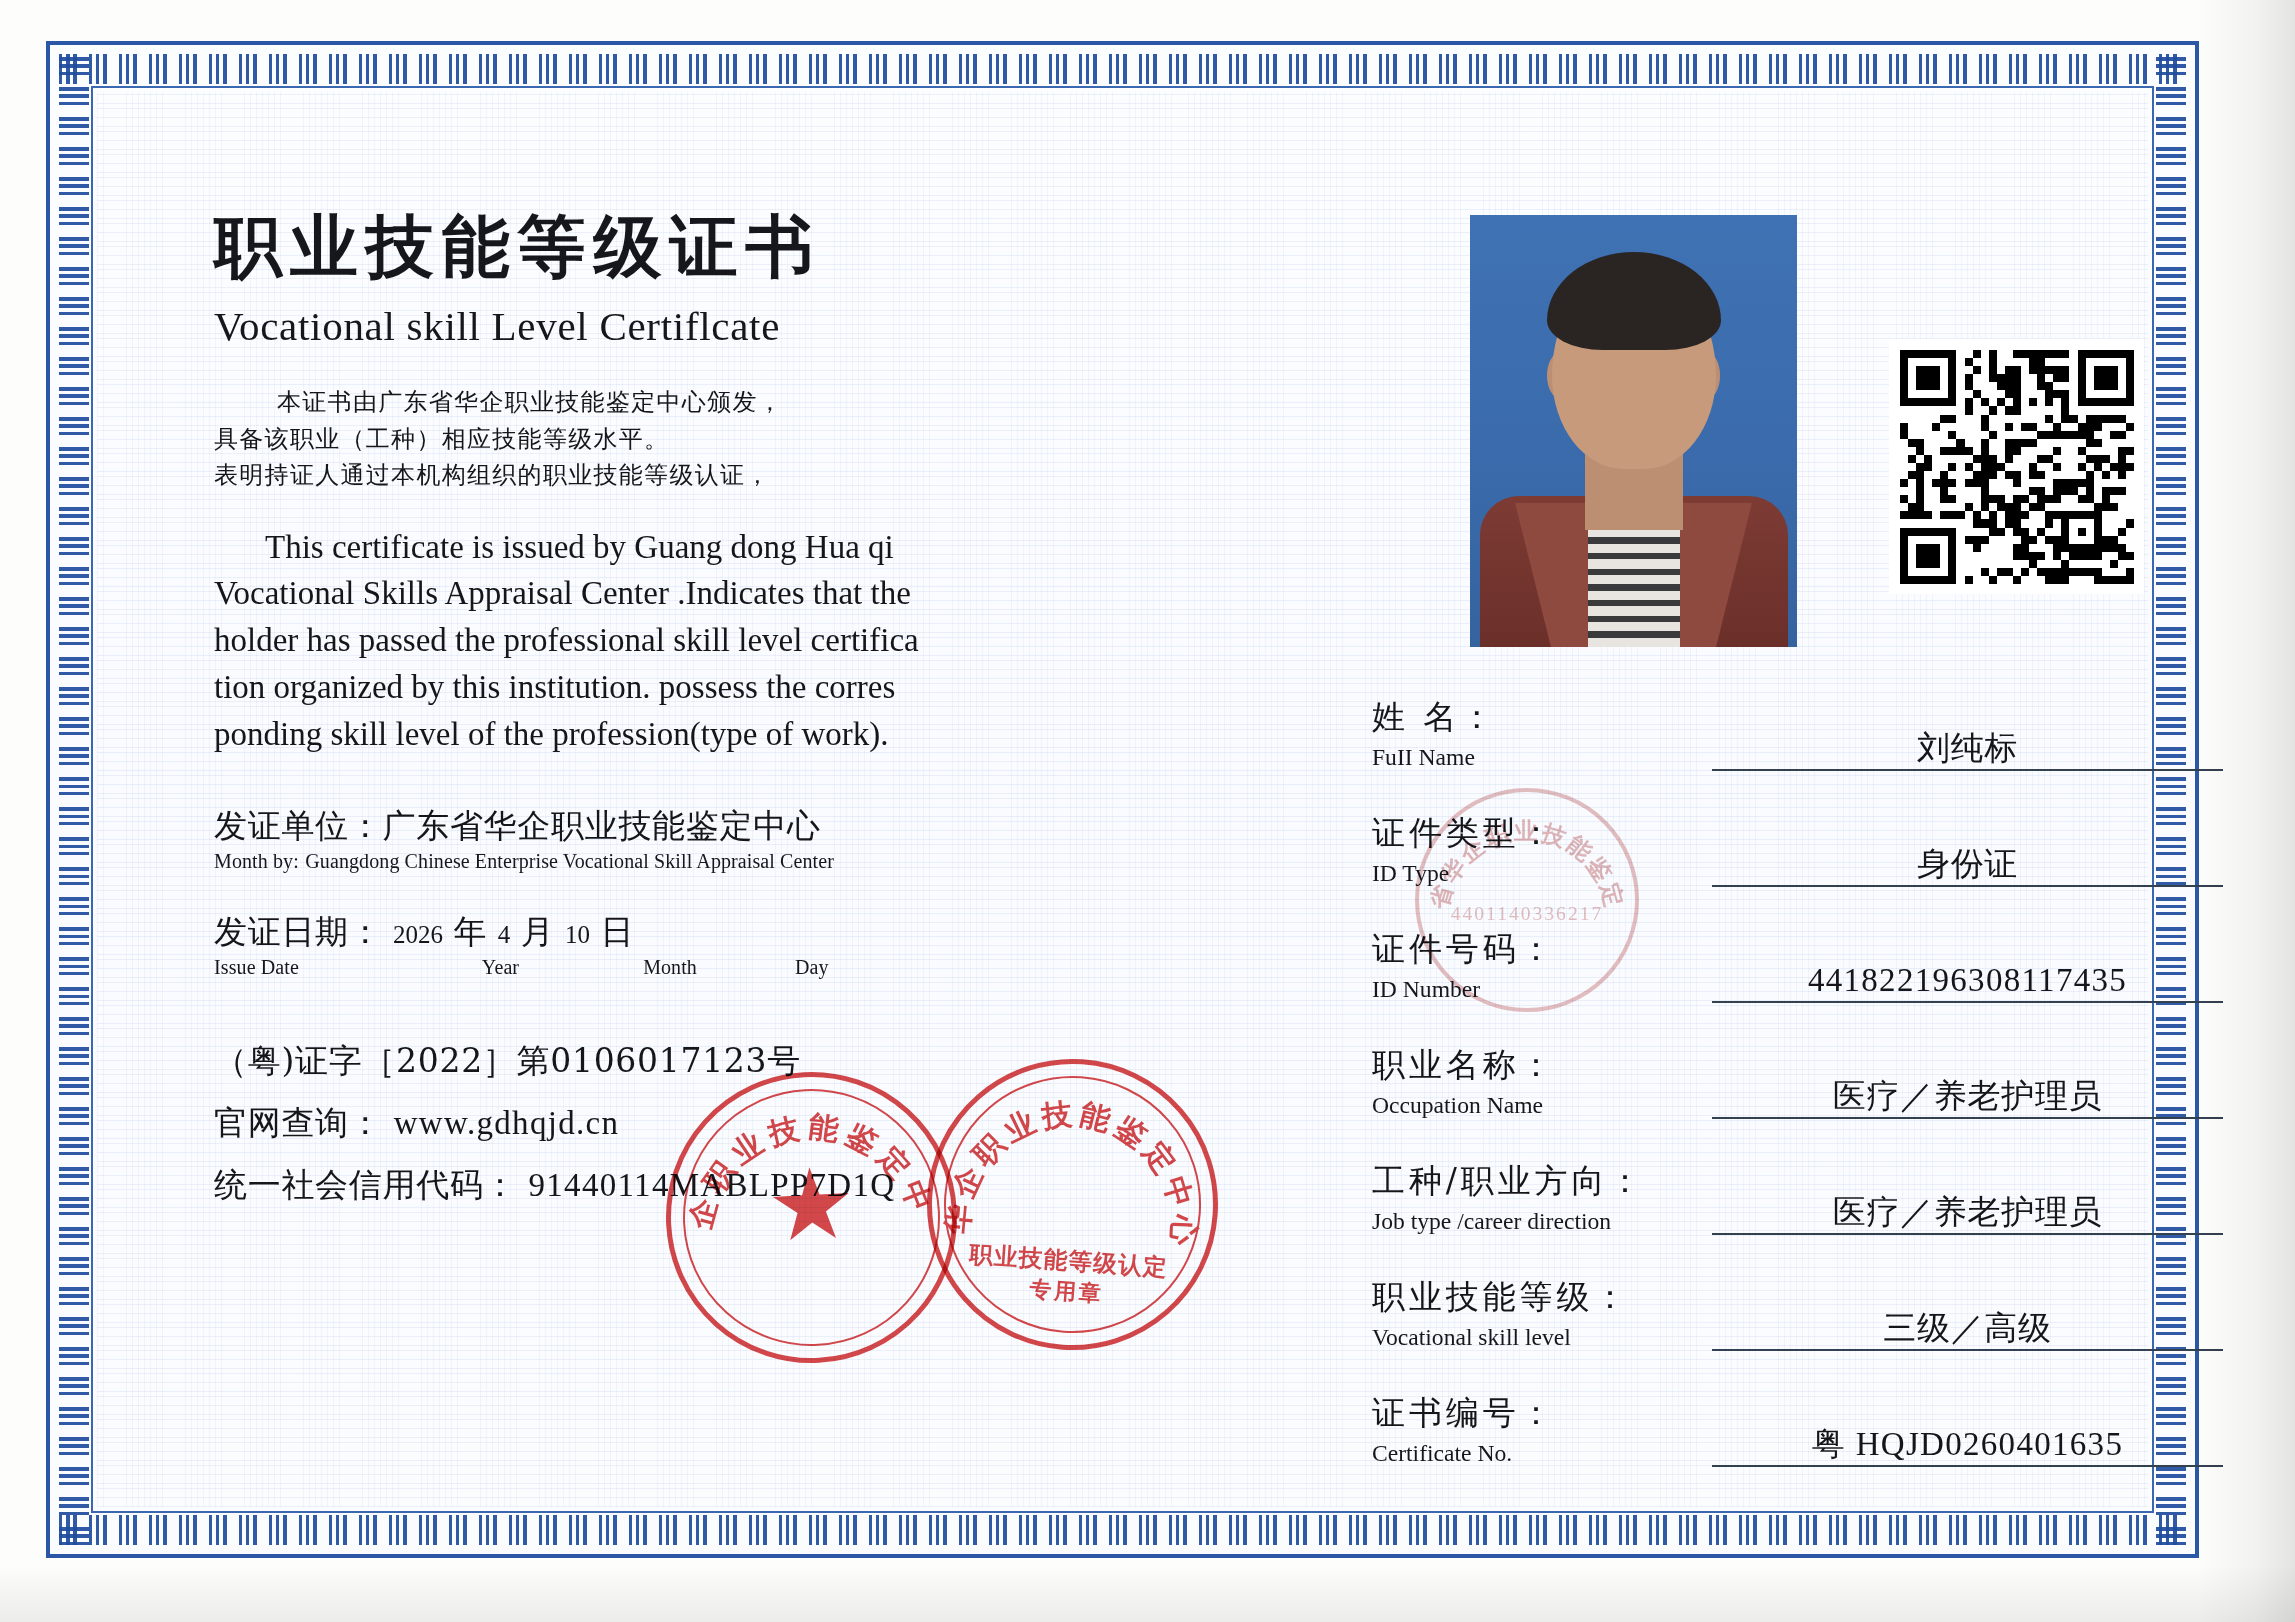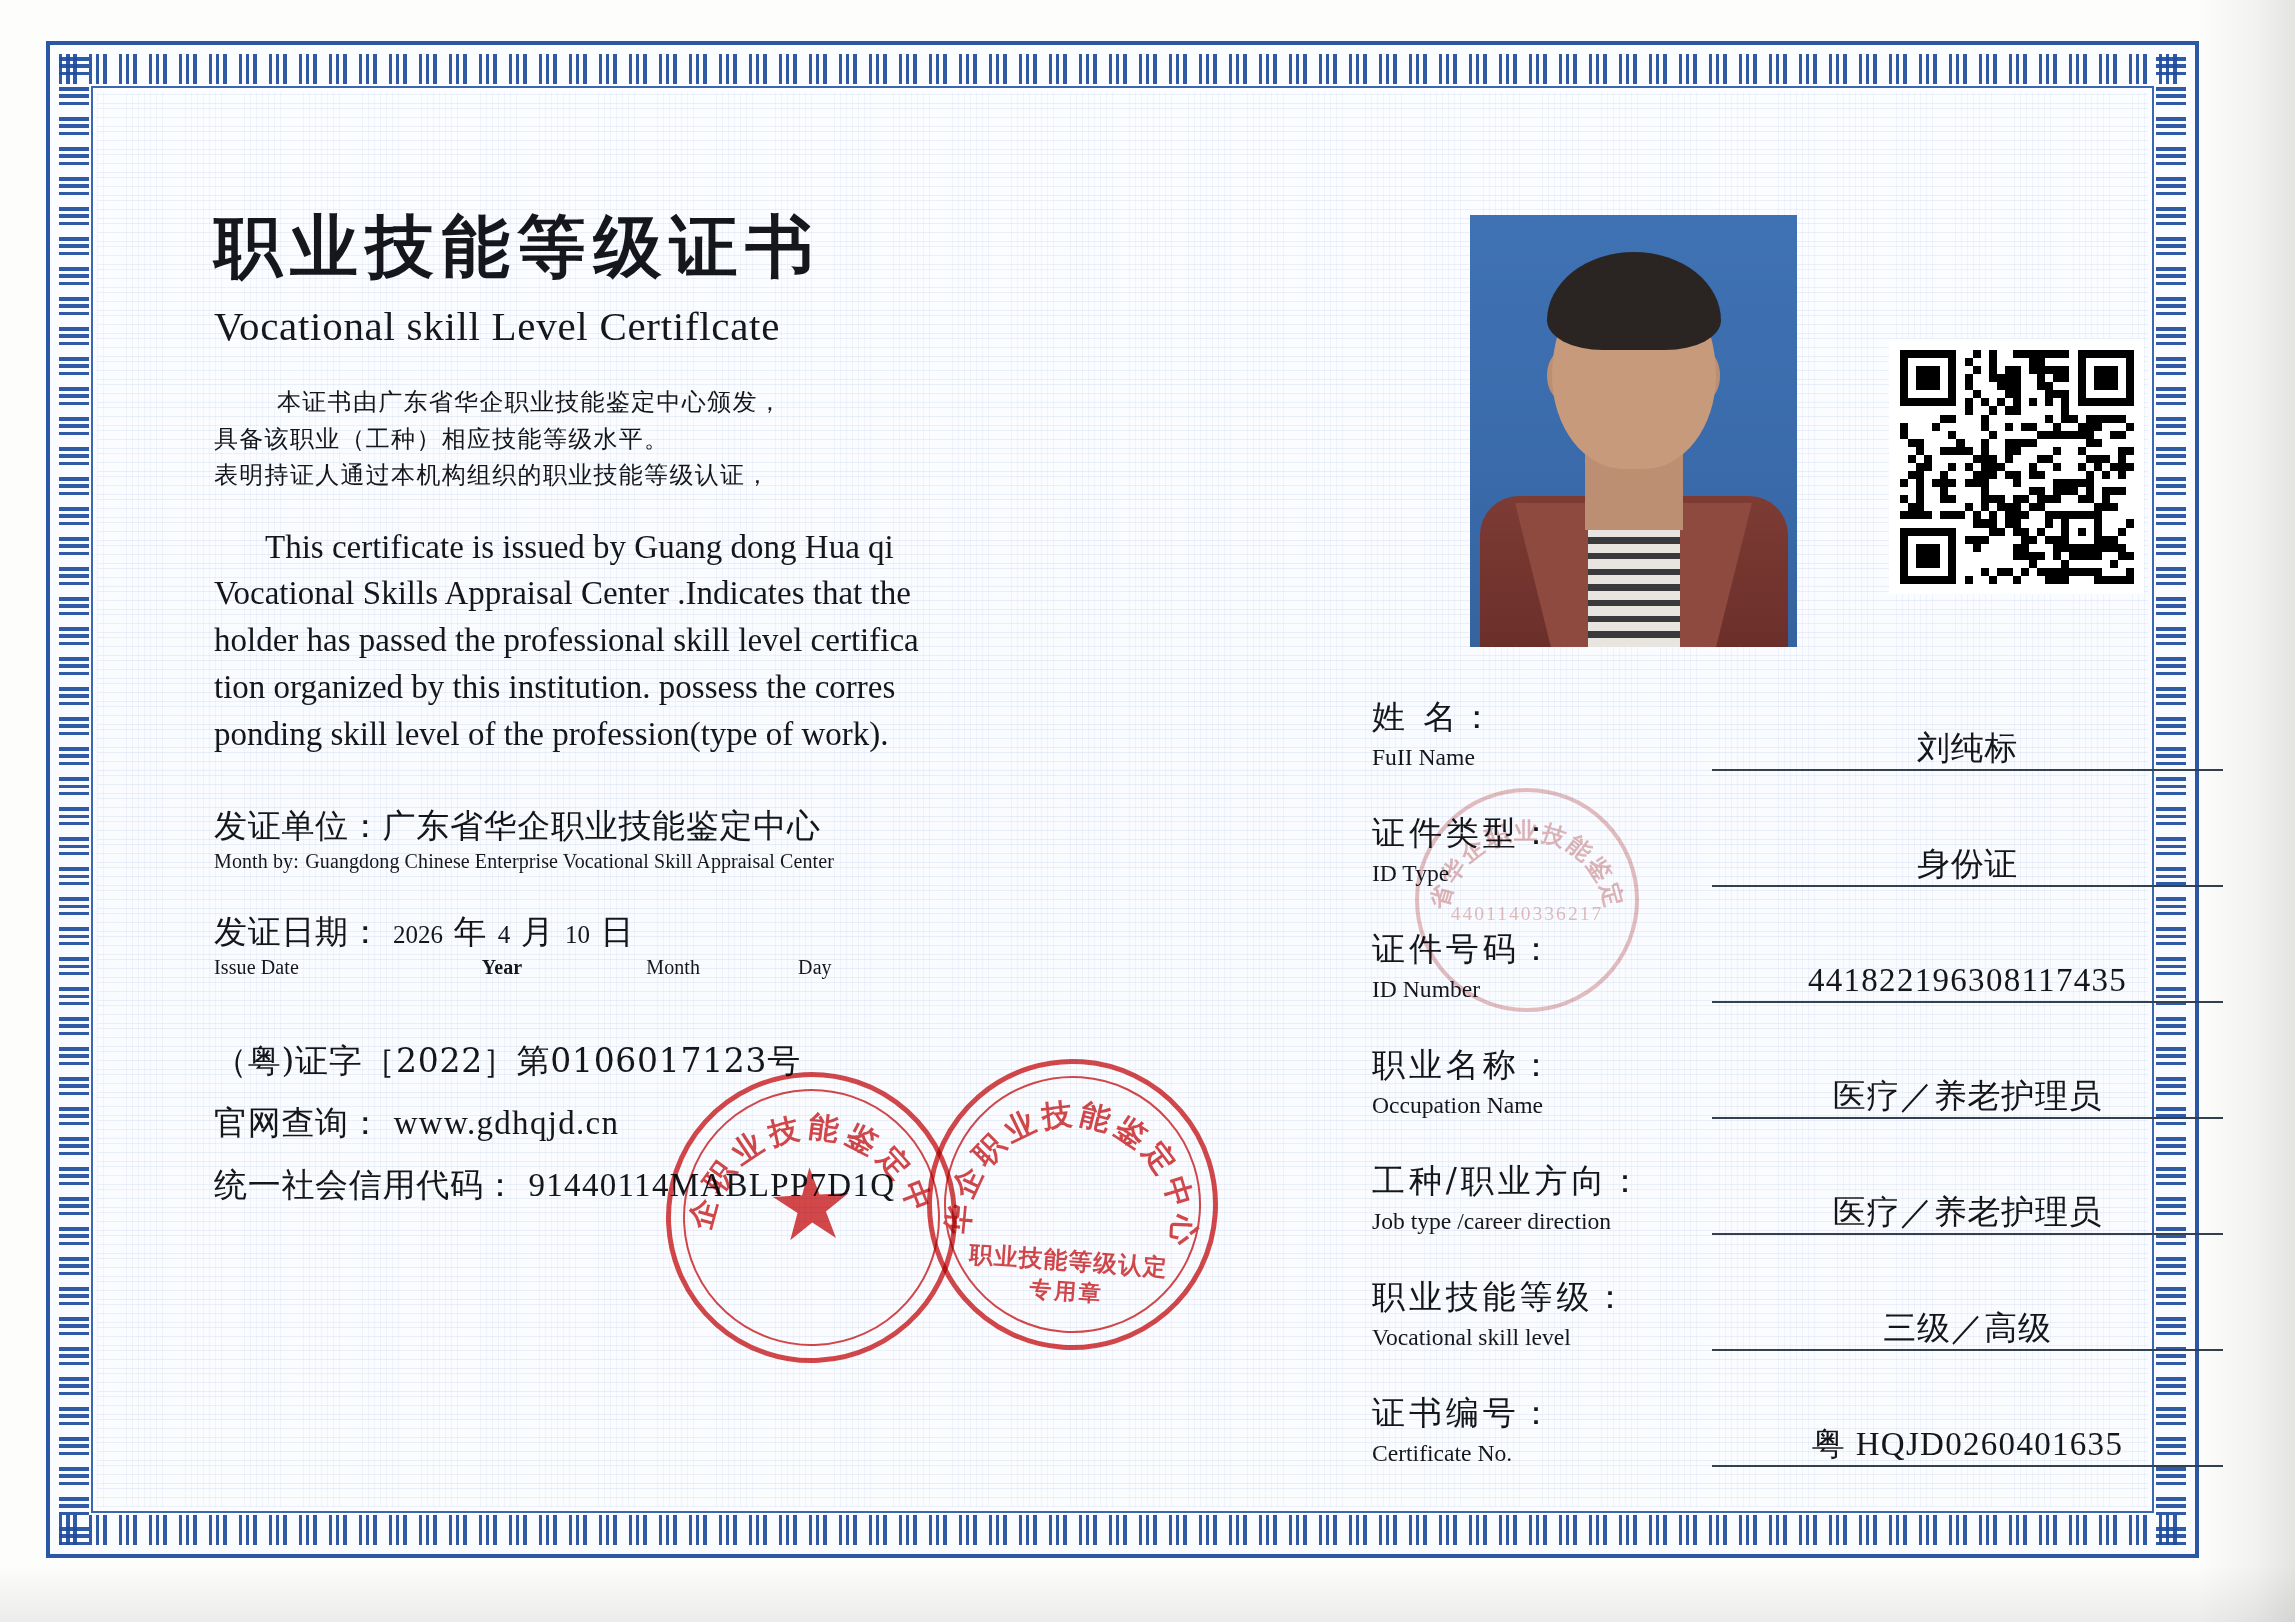--- a/index.html
+++ b/index.html
@@ -438,21 +438,21 @@
               <span class="kv-zh">发证日期：</span>
               <span class="date-val">2026</span>
               <span class="kv-zh">年</span>
               <span class="date-val">4</span>
               <span class="kv-zh">月</span>
               <span class="date-val">10</span>
               <span class="kv-zh">日</span>
             </div>
             <div class="kv-line">
               <span class="kv-en">Issue  Date</span>
-              <span class="kv-en" style="margin-left:183px;font-weight:bold;">Year</span>
+              <span class="kv-en" style="margin-left:183px;">Year</span>
               <span class="kv-en" style="margin-left:124px;">Month</span>
               <span class="kv-en" style="margin-left:98px;">Day</span>
             </div>
           </div>
         </div>
 
         <div id="footer-block">
           <div class="footer-line">（粤)证字［2022］第0106017123号</div>
           <div class="footer-line">
             <span>官网查询：</span>

